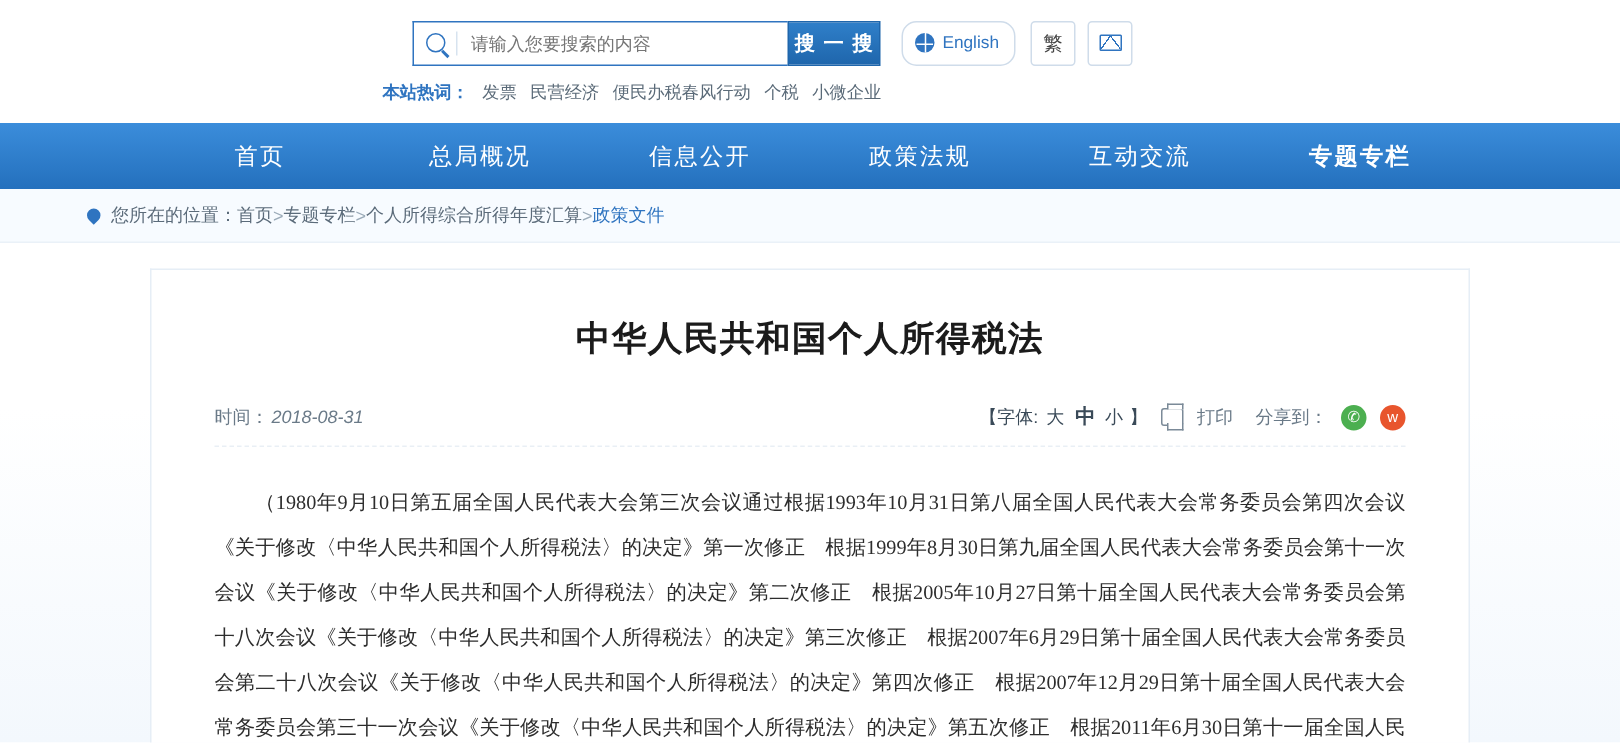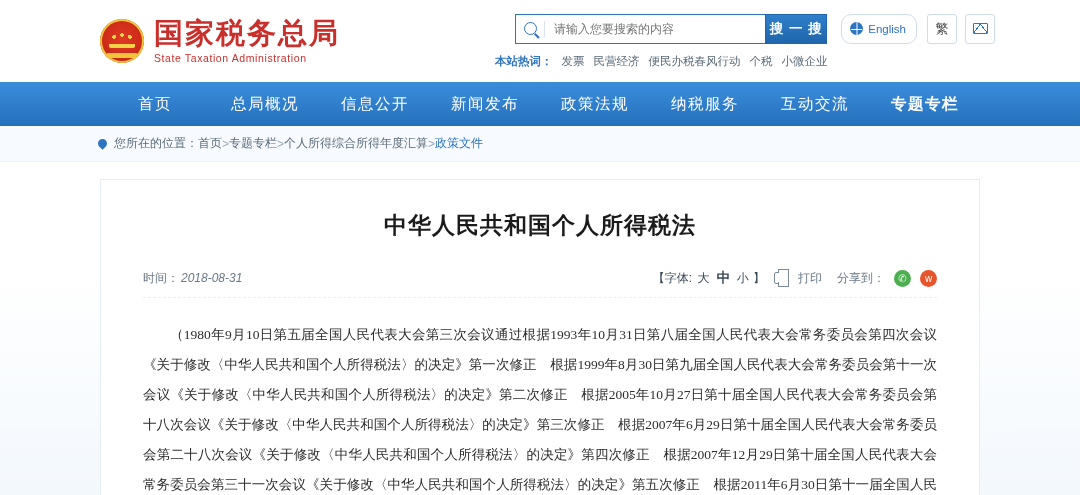--- a/index.html
+++ b/index.html
@@ -264,21 +264,21 @@
   }
   .nav-item.active {
     font-weight: bold;
   }
 
   
   .crumb-bar {
     height: 36px;
     display: flex;
     align-items: center;
-    padding-left: 98px;
+    padding-left: 58px;
     font-size: 12px;
     color: #5b6b7a;
     background: #f7fbff;
     border-bottom: 1px solid #eaf1f8;
   }
   .pin {
     width: 9px; height: 9px;
     border-radius: 50% 50% 50% 0;
     background: #2f74c0;
     transform: rotate(-45deg);
@@ -372,27 +372,20 @@
     text-indent: 2em;
     font-family: "Liberation Serif", serif;
   }
 </style>
 </head>
 <body>
 
 <div class="page">
 
   <div class="header">
-    <div class="logo">
-      <div class="emblem"></div>
-      <div class="logo-text">
-        <div class="cn">国家税务总局</div>
-        <div class="en">State Taxation Administration</div>
-      </div>
-    </div>
 
     <div class="search-zone">
       <div class="search-row">
         <div class="search-box">
           <span class="mag"></span>
           <span class="search-divider"></span>
           <input class="search-input" type="text" placeholder="请输入您要搜索的内容" style="">
         </div>
         <div class="search-btn">搜 一 搜</div>
 
@@ -414,23 +407,21 @@
         <a href="#">个税</a>
         <a href="#">小微企业</a>
       </div>
     </div>
   </div>
 
   <div class="nav">
     <div class="nav-item">首页</div>
     <div class="nav-item">总局概况</div>
     <div class="nav-item">信息公开</div>
-    <div class="nav-item">新闻发布</div>
     <div class="nav-item">政策法规</div>
-    <div class="nav-item">纳税服务</div>
     <div class="nav-item">互动交流</div>
     <div class="nav-item active">专题专栏</div>
   </div>
 
   <div class="crumb-bar">
     <span class="pin"></span>
     <span>您所在的位置：</span>
     <a href="#">首页</a>
     <span class="sep">&gt;</span>
     <a href="#">专题专栏</a>

